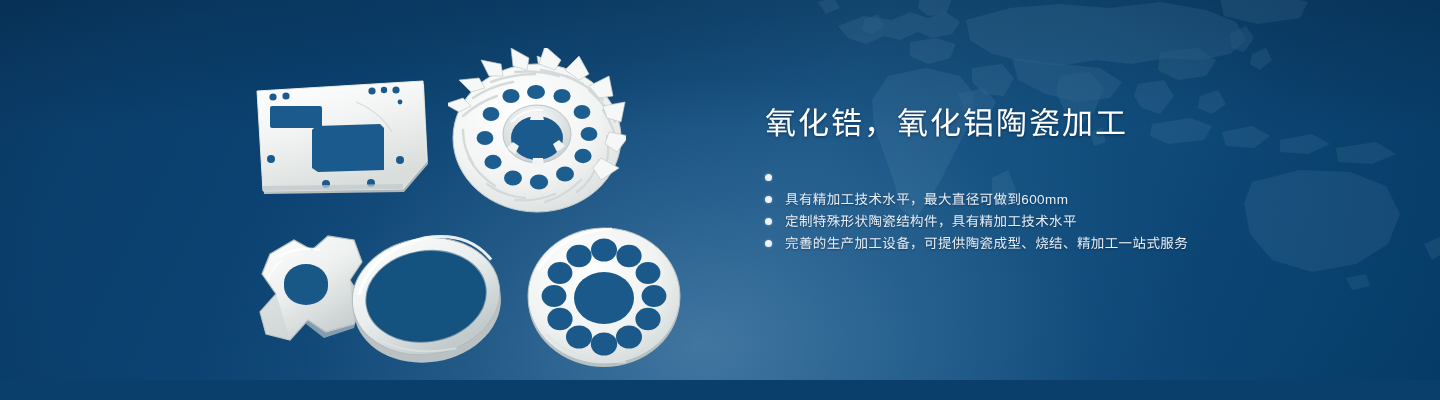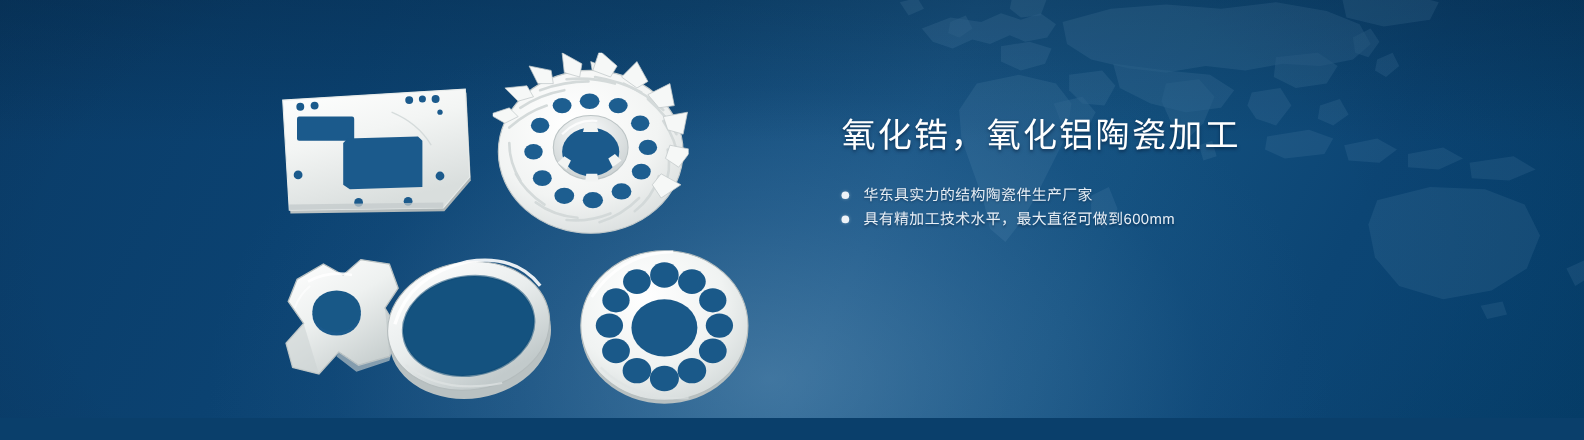--- a/index.html
+++ b/index.html
@@ -396,22 +396,29 @@
     </div>
 
   </div>
 
   <div class="copy">
     <h1 class="headline">氧化锆，氧化铝陶瓷加工</h1>
 
     <ul class="bullets">
       <li>
         <span class="dot"></span>
-        <span class="bullet-text">华东具实力的结构陶瓷件生产厂家</span>
       </li>
       <li>
         <span class="dot"></span>
         <span class="bullet-text">具有精加工技术水平，最大直径可做到600mm</span>
       </li>
+      <li>
+        <span class="dot"></span>
+        <span class="bullet-text">定制特殊形状陶瓷结构件，具有精加工技术水平</span>
+      </li>
+      <li>
+        <span class="dot"></span>
+        <span class="bullet-text">完善的生产加工设备，可提供陶瓷成型、烧结、精加工一站式服务</span>
+      </li>
     </ul>
   </div>
 
 </div>
 
 </body></html>

